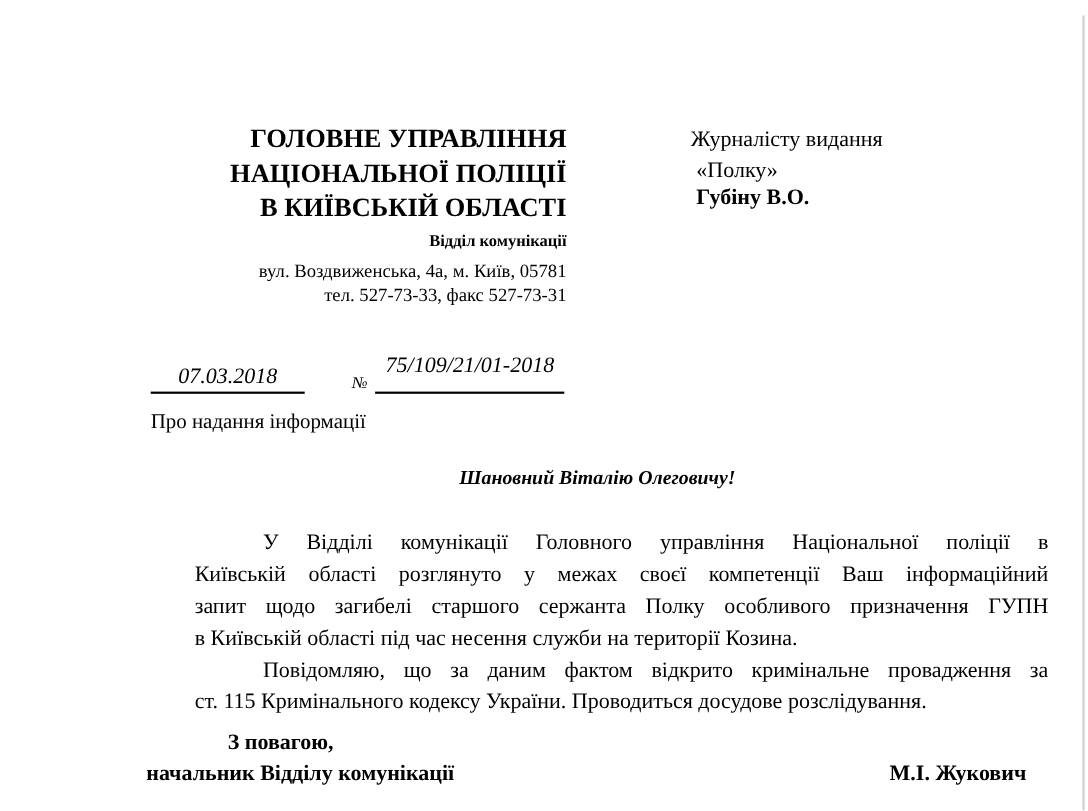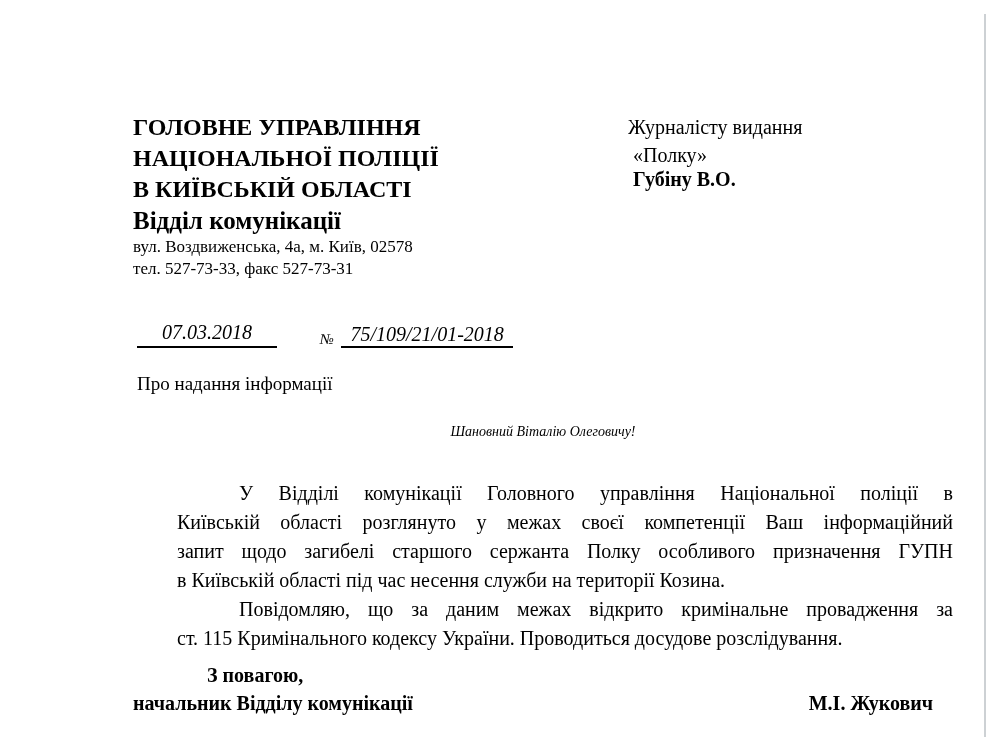--- a/index.html
+++ b/index.html
@@ -23,30 +23,30 @@
     width: 2px;
     height: 723px;
     background: #cdd1d4;
   }
   
   .org-header {
     position: absolute;
     left: 133px;
     top: 112px;
     width: 382px;
-    text-align: left;
+    text-align: right;
   }
   .org-line {
     font-size: 24px;
     font-weight: bold;
     line-height: 31px;
     white-space: nowrap;
   }
   .dept-line {
-    font-size: 25px;
+    font-size: 15px;
     font-weight: bold;
     line-height: 31px;
     white-space: nowrap;
   }
   .addr-line {
     font-size: 17px;
     line-height: 22px;
     white-space: nowrap;
   }
   
@@ -82,37 +82,37 @@
     margin-left: 43px;
     font-size: 15px;
   }
   .num-field {
     display: inline-block;
     margin-left: 7px;
     width: 172px;
     text-align: center;
     font-size: 20px;
     border-bottom: 2px solid #000;
-    padding-bottom: 0;
+    padding-bottom: 12px;
   }
   .subject {
     position: absolute;
     left: 137px;
     top: 373px;
     font-size: 19px;
     white-space: nowrap;
   }
   .salutation {
     position: absolute;
     left: 133px;
     top: 424px;
     width: 820px;
     text-align: center;
-    font-size: 14px;
-    font-weight: normal;
+    font-size: 18px;
+    font-weight: bold;
     font-style: italic;
     white-space: nowrap;
   }
   .letter-body {
     position: absolute;
     left: 133px;
     top: 479px;
     width: 820px;
     font-size: 20px;
     line-height: 29px;
@@ -154,21 +154,21 @@
 
 <div class="page">
 
   <div class="edge-line"></div>
 
   <div class="org-header">
     <div class="org-line">ГОЛОВНЕ УПРАВЛІННЯ</div>
     <div class="org-line">НАЦІОНАЛЬНОЇ ПОЛІЦІЇ</div>
     <div class="org-line">В КИЇВСЬКІЙ ОБЛАСТІ</div>
     <div class="dept-line">Відділ комунікації</div>
-    <div class="addr-line">вул. Воздвиженська, 4а, м. Київ, 02578</div>
+    <div class="addr-line">вул. Воздвиженська, 4а, м. Київ, 05781</div>
     <div class="addr-line">тел. 527-73-33, факс 527-73-31</div>
   </div>
 
   <div class="recipient">
     <div class="recipient-line1">Журналісту видання</div>
     <div class="recipient-line2">«Полку»</div>
     <div class="recipient-line3">Губіну В.О.</div>
   </div>
 
   <div class="ref-row">
@@ -179,21 +179,21 @@
 
   <div class="subject">Про надання інформації</div>
 
   <div class="salutation">Шановний Віталію Олеговичу!</div>
 
   <div class="letter-body">
     <span class="body-line justify first">У Відділі комунікації Головного управління Національної поліції в</span>
     <span class="body-line justify">Київській області розглянуто у межах своєї компетенції Ваш інформаційний</span>
     <span class="body-line justify">запит щодо загибелі старшого сержанта Полку особливого призначення ГУПН</span>
     <span class="body-line">в Київській області під час несення служби на території Козина.</span>
-    <span class="body-line justify first">Повідомляю, що за даним межах відкрито кримінальне провадження за</span>
+    <span class="body-line justify first">Повідомляю, що за даним фактом відкрито кримінальне провадження за</span>
     <span class="body-line">ст. 115 Кримінального кодексу України. Проводиться досудове розслідування.</span>
   </div>
 
   <div class="regards">З повагою,</div>
 
   <div class="sig-row">
     <span class="sig-title">начальник Відділу комунікації</span>
     <span class="sig-name">М.І. Жукович</span>
   </div>
 

